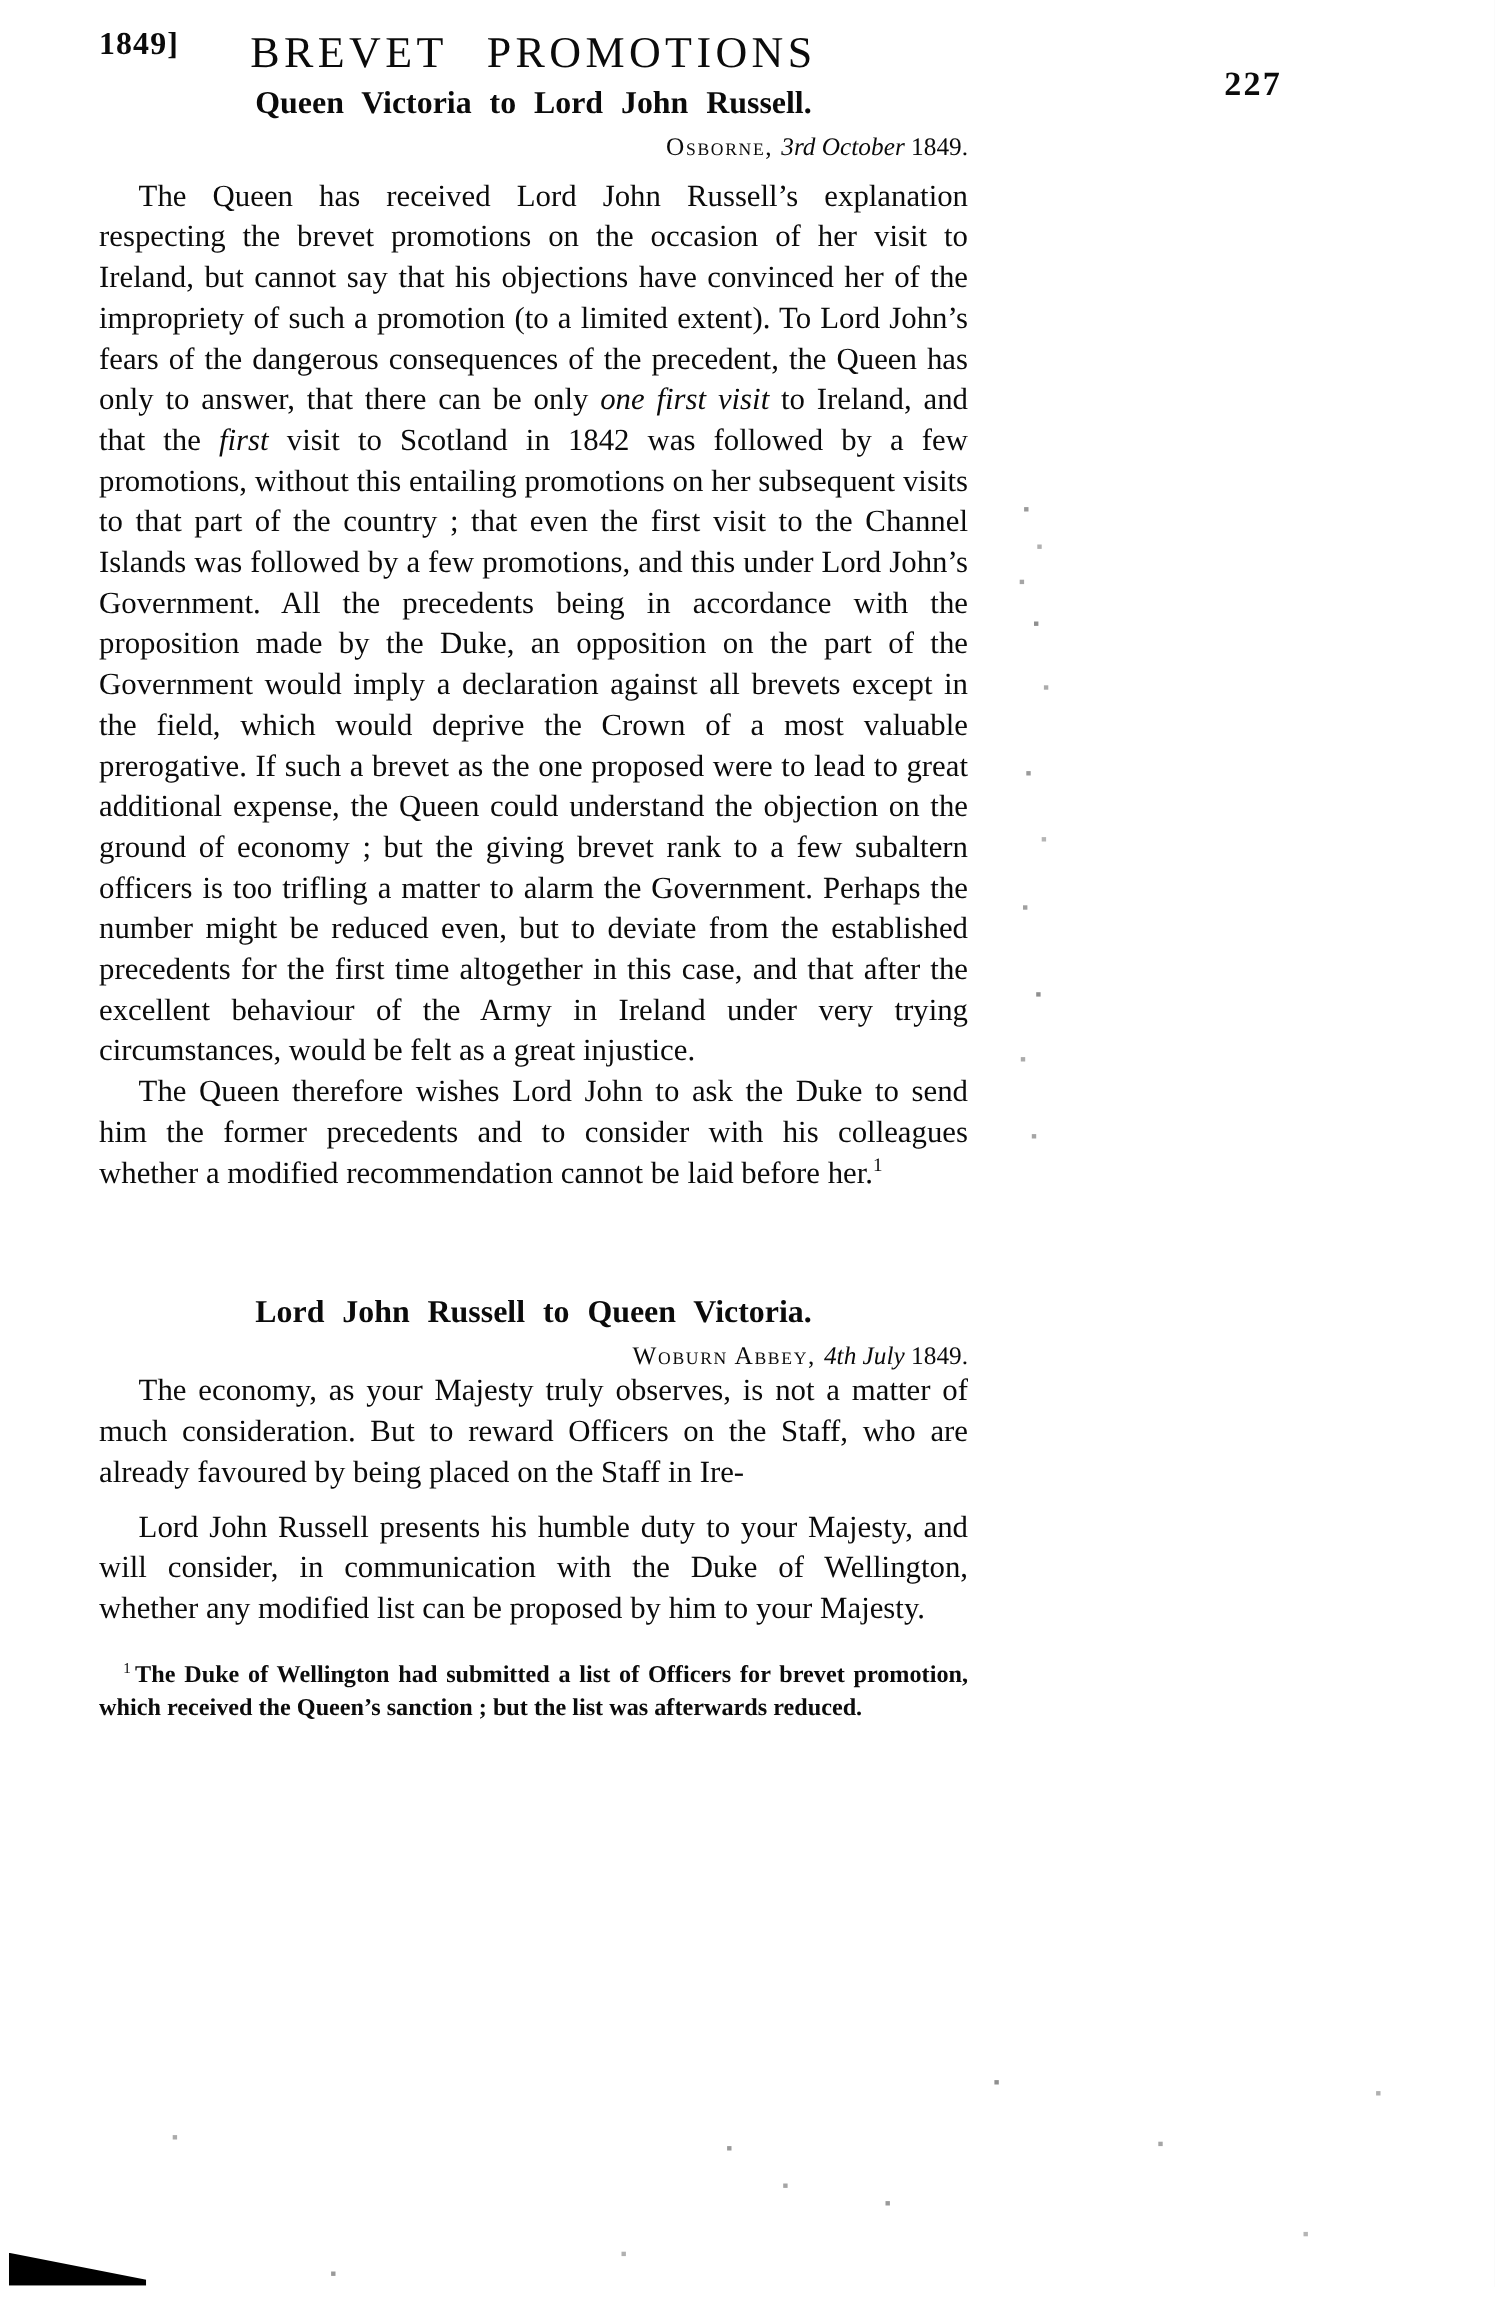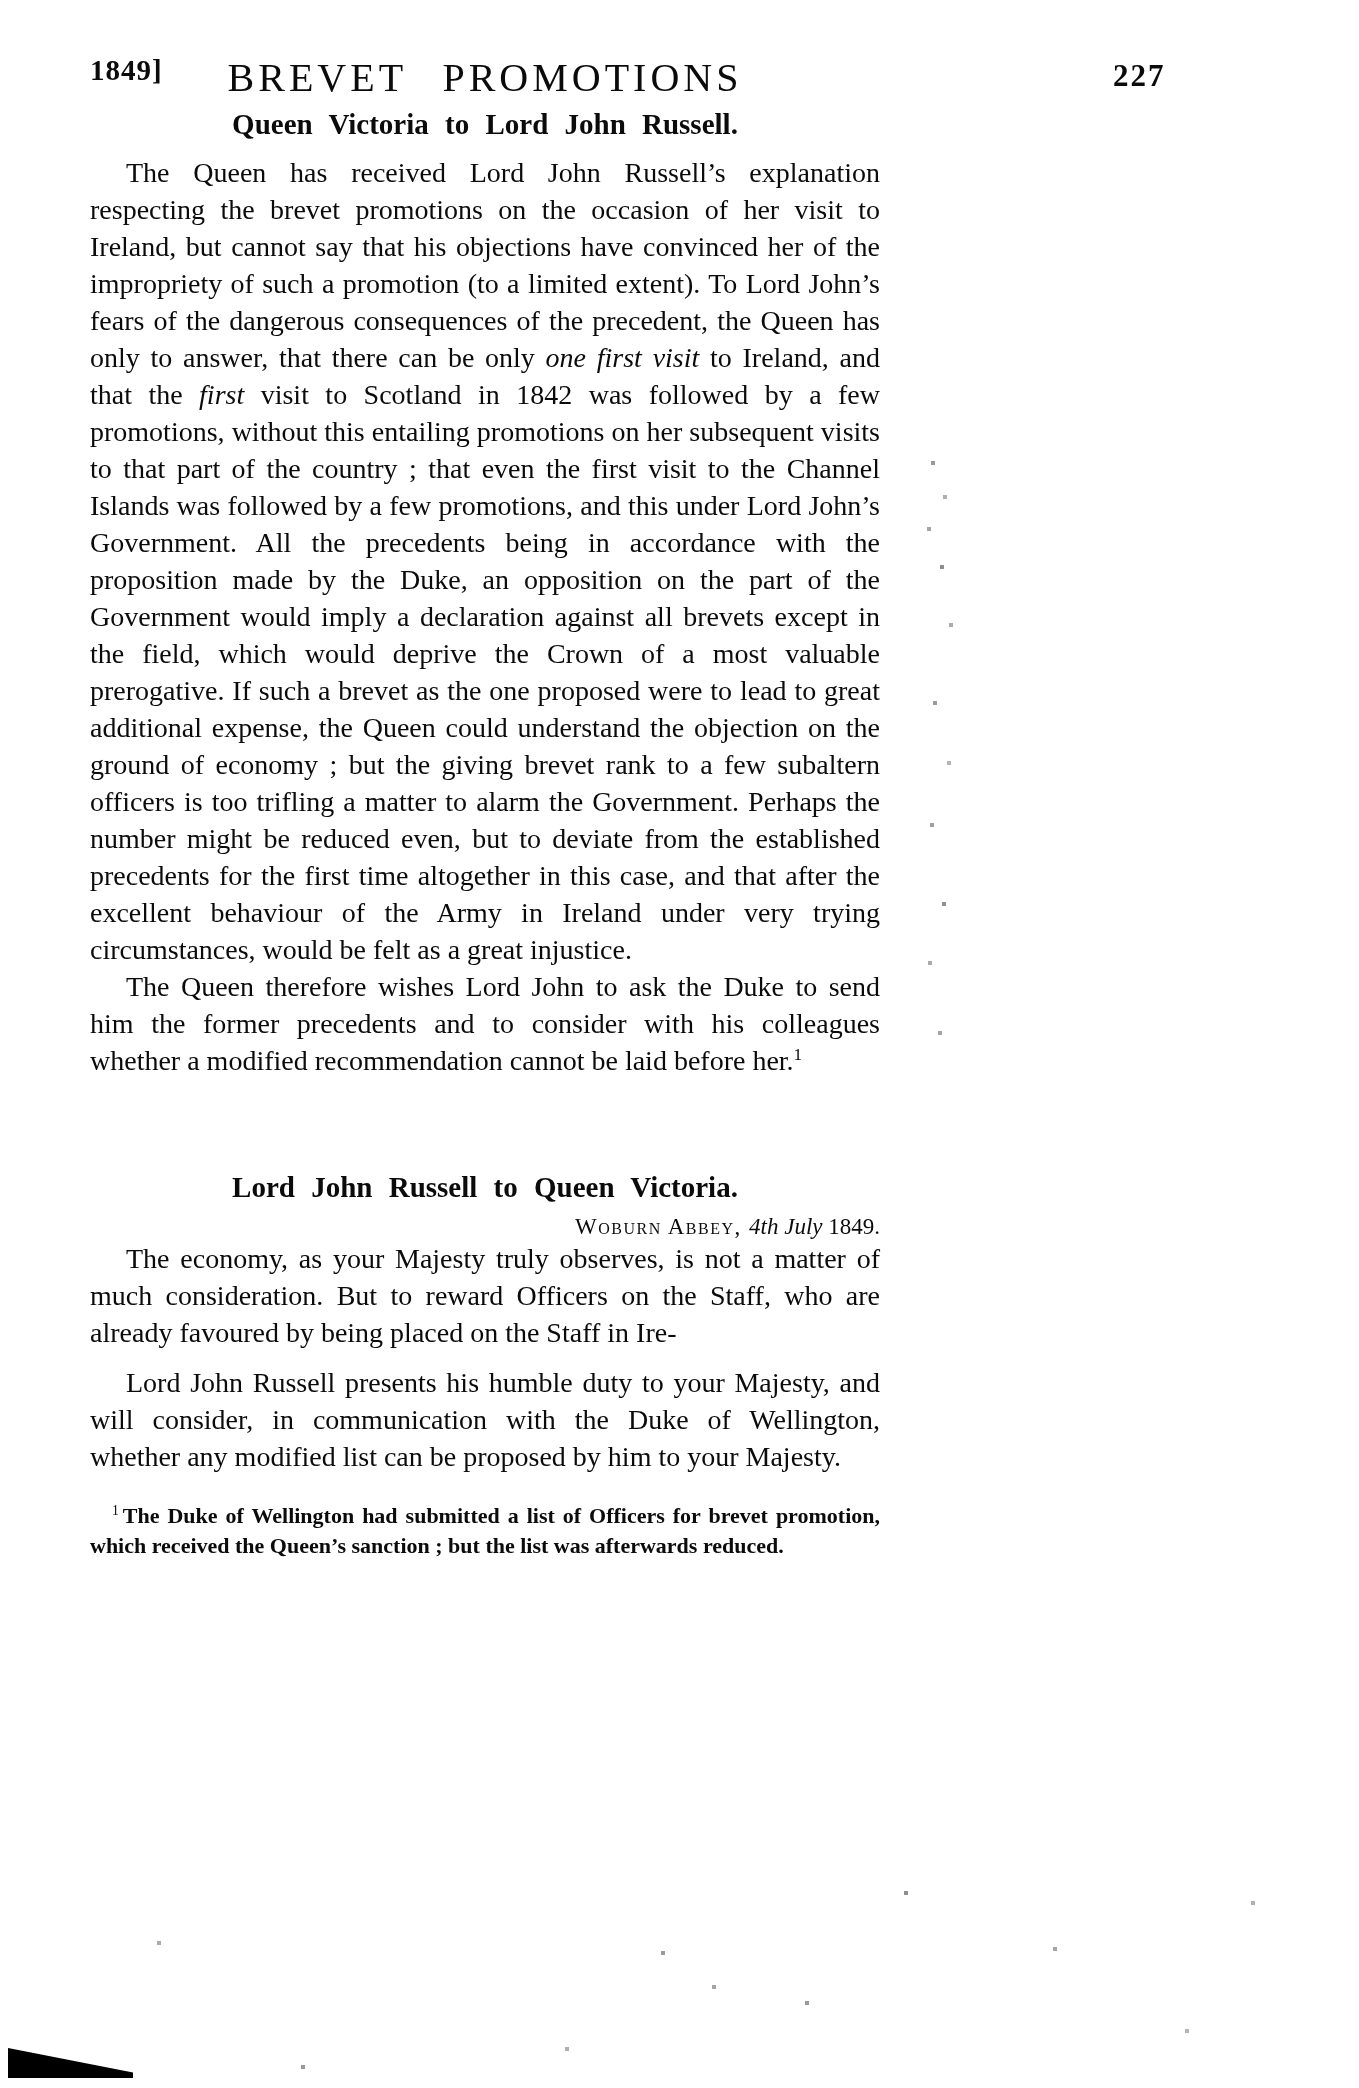--- a/index.html
+++ b/index.html
@@ -8,21 +8,21 @@
     width:1359px;height:2088px;
     background:#ffffff;
     font-family:"Liberation Serif", serif;
     color:#0b0b0b;
     overflow:hidden;
   }
   .column{
     position:absolute;left:90px;top:0;width:790px;
   }
   .header-row{
-    position:relative;height:40px;margin-top:54px;
+    position:relative;height:40px;margin-top:24px;
   }
   .year-label{
     position:absolute;left:0;top:0;
     font-size:29px;letter-spacing:1px;font-weight:bold;
   }
   .page-title{
     position:absolute;left:50%;top:0;transform:translateX(-50%);
     font-size:40px;letter-spacing:4px;word-spacing:22px;white-space:nowrap;
   }
   .page-number{
@@ -92,20 +92,21 @@
 
   <div class="column">
 
     <div class="header-row">
       <span class="year-label">1849]</span>
       <span class="page-title">BREVET PROMOTIONS</span>
     </div>
 
     <section>
       <h2 class="letter-heading">Queen Victoria to Lord John Russell.</h2>
+      <p class="dateline"><span class="sc">Osborne, </span><span class="it">3rd October </span><span>1849.</span></p>
       <p class="body-para first"><span>The Queen has received Lord John Russell’s explanation respecting the brevet promotions on the occasion of her visit to Ireland, but cannot say that his objections have convinced her of the impropriety of such a promotion (to a limited extent). To Lord John’s fears of the dangerous consequences of the precedent, the Queen has only to answer, that there can be only </span><span class="it">one first visit</span><span> to Ireland, and that the </span><span class="it">first</span><span> visit to Scotland in 1842 was followed by a few promotions, without this entailing promotions on her subsequent visits to that part of the country ; that even the first visit to the Channel Islands was followed by a few promotions, and this under Lord John’s Government. All the precedents being in accordance with the proposition made by the Duke, an opposition on the part of the Government would imply a declaration against all brevets except in the field, which would deprive the Crown of a most valuable prerogative. If such a brevet as the one proposed were to lead to great additional expense, the Queen could understand the objection on the ground of economy ; but the giving brevet rank to a few subaltern officers is too trifling a matter to alarm the Government. Perhaps the number might be reduced even, but to deviate from the established precedents for the first time altogether in this case, and that after the excellent behaviour of the Army in Ireland under very trying circumstances, would be felt as a great injustice.</span></p>
       <p class="body-para"><span>The Queen therefore wishes Lord John to ask the Duke to send him the former precedents and to consider with his colleagues whether a modified recommendation cannot be laid before her.</span><span class="sup">1</span></p>
     </section>
 
     <section class="letter-2">
       <h2 class="letter-heading">Lord John Russell to Queen Victoria.</h2>
       <p class="dateline"><span class="sc">Woburn Abbey, </span><span class="it">4th July </span><span>1849.</span></p>
       <p class="body-para"><span>The economy, as your Majesty truly observes, is not a matter of much consideration. But to reward Officers on the Staff, who are already favoured by being placed on the Staff in Ire-</span></p>
       <p class="body-para first"><span>Lord John Russell presents his humble duty to your Majesty, and will consider, in communication with the Duke of Wellington, whether any modified list can be proposed by him to your Majesty.</span></p>
     </section>

